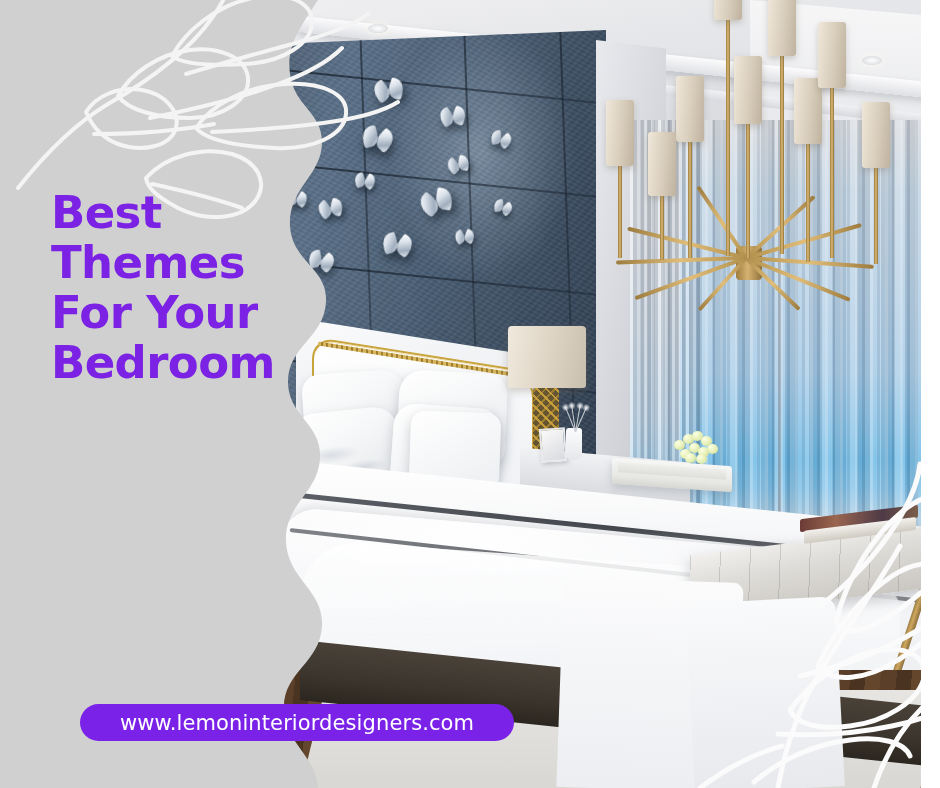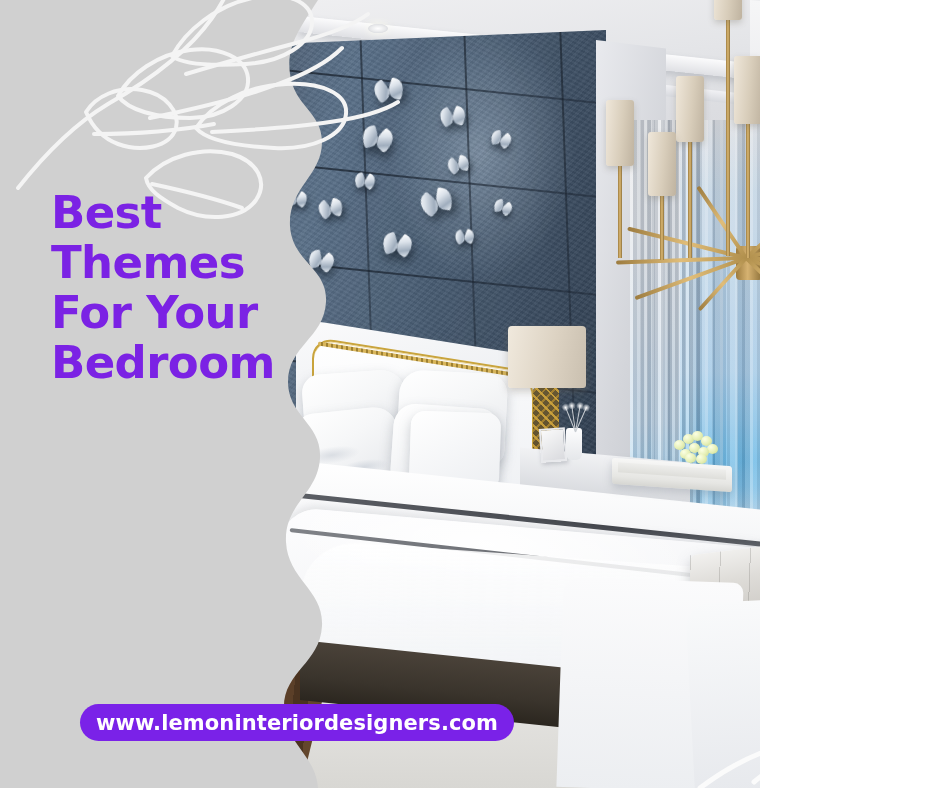--- a/index.html
+++ b/index.html
@@ -7,21 +7,21 @@
     margin: 0;
     padding: 0;
     background: #ffffff;
   }
   body {
     font-family: "Liberation Sans", sans-serif;
   }
 
   #poster {
     position: relative;
-    width: 760px;
+    width: 921px;
     height: 788px;
     overflow: hidden;
     background: #bef264;
   }
 
   
   .photo {
     position: absolute;
     left: 0; top: 0;
     width: 940px; height: 788px;
@@ -491,21 +491,21 @@
     left: 80px; top: 704px;
     width: 434px; height: 37px;
     background: #7a22e8;
     border-radius: 19px;
     display: flex;
     align-items: center;
     justify-content: center;
   }
   .urlbar span {
     font-family: "DejaVu Sans", sans-serif;
-    font-weight: 700;
+    font-weight: 400;
     font-size: 21px;
     color: #ffffff;
     letter-spacing: .1px;
   }
 
   .leaf-overlay {
     position: absolute;
     left: 0; top: 0; width: 940px; height: 788px;
     pointer-events: none;
   }

